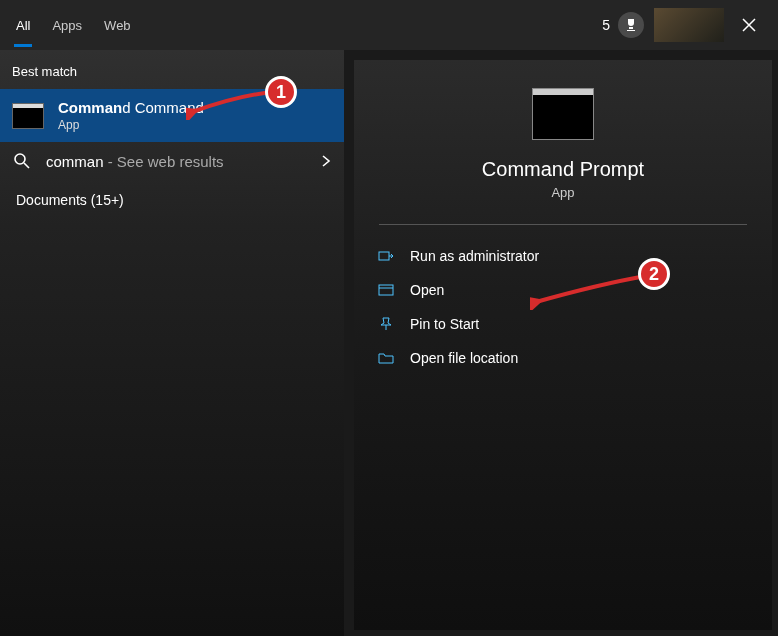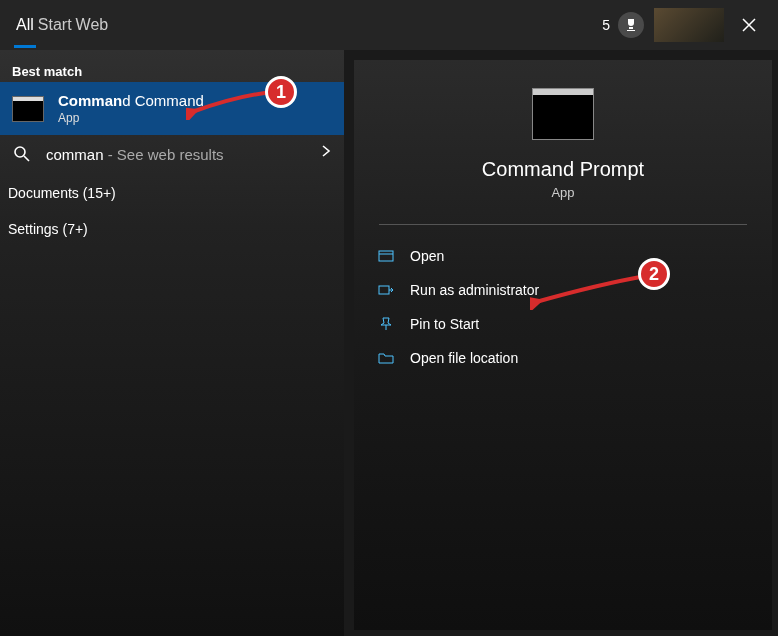--- a/index.html
+++ b/index.html
@@ -1,62 +1,62 @@
 <!DOCTYPE html>
 <html><head>
 <meta charset="utf-8">
 <style>
   * { margin: 0; padding: 0; box-sizing: border-box; }
   body { width: 778px; height: 636px; font-family: "Segoe UI", sans-serif; background: #1a1a1a; color: #fff; overflow: hidden; position: relative; }
   .top-bar { display: flex; align-items: center; height: 50px; background: #252525; padding: 0 14px; }
-  .tabs { display: flex; align-items: flex-end; font-size: 16px; }
+  .tabs { display: flex; gap: 18px; align-items: flex-end; font-size: 13px; }
   .tab { color: #ccc; cursor: pointer; padding: 14px 2px; }
   .tab.active { color: #fff; border-bottom: 3px solid #0078d4; padding-bottom: 11px; }
   .more { display: flex; align-items: center; gap: 4px; }
   .spacer { flex: 1; }
   .right-controls { display: flex; align-items: center; gap: 10px; }
   .rewards { display:flex; align-items:center; gap:8px; color:#fff; font-size:14px;}
   .trophy { width: 26px; height: 26px; border-radius: 50%; background: #4a4a4a; display: flex; align-items: center; justify-content: center;}
   .avatar-box { width: 70px; height: 34px; background: linear-gradient(135deg,#5a4a32,#20201a); }
   .close-btn { width: 30px; height: 30px; display: flex; align-items: center; justify-content: center; cursor: pointer; }
   .main { display: flex; height: 586px; }
   .left { width: 344px; background: linear-gradient(180deg,#303030 0%, #222 30%, #101010 100%); }
-  .section-title { font-size: 13px; font-weight: 700; padding: 14px 12px 3px; color: #fff; }
+  .section-title { font-size: 13px; font-weight: 400; padding: 14px 12px 10px; color: #fff; }
   .best-match { display:flex; align-items:center; gap:14px; padding:10px 12px; background:#0d4a85; cursor:pointer; }
   .cmd-icon-sm { width:32px; height:26px; background:#000; border:1px solid #666; position:relative;}
   .cmd-icon-sm::before{content:"";position:absolute;top:0;left:0;right:0;height:4px;background:#ddd;}
   .bm-title { font-size:15px; color:#fff;}
   .bm-title b{font-weight:600;}
   .bm-sub { font-size:12px; color:#ddd; margin-top:2px;}
-  .web-row { display:flex; justify-content:space-between; padding:10px 12px; cursor:pointer;}
+  .web-row { display:flex; align-items:center; justify-content:space-between; padding:10px 12px; cursor:pointer;}
   .web-left { display:flex; align-items:center; gap:14px;}
   .search-ico { width:20px;}
   .web-text { font-size:15px; color:#fff;}
   .web-text .muted{color:#aaa;}
-  .category { font-size:14px; padding:12px 8px 8px; color:#fff; cursor:pointer;}
+  .category { font-size:14px; padding:12px 16px 8px; color:#fff; cursor:pointer;}
   .right { flex:1; margin:10px 6px 6px 10px; background: linear-gradient(180deg,#2b2b2b 0%, #1c1c1c 40%, #0f0f0f 100%); display:flex; flex-direction:column; align-items:center; padding-top:28px;}
   .cmd-icon-lg { width:62px; height:52px; background:#000; border:1px solid #888; position:relative; margin-bottom:18px;}
   .cmd-icon-lg::before{content:"";position:absolute;top:0;left:0;right:0;height:6px;background:#ccc;}
   .app-title { font-size:20px; font-weight:400; margin-bottom:4px;}
   .app-sub { font-size:13px; color:#ccc;}
   .divider { width:88%; height:1px; background:#555; margin:24px 0 14px;}
   .actions { align-self:flex-start; width:100%; padding:0 18px;}
   .action { display:flex; align-items:center; gap:16px; padding:9px 6px; cursor:pointer; font-size:14px; color:#fff;}
   .action-icon { width:16px; height:16px; display:flex; align-items:center; justify-content:center; color:#4fc3ff;}
   
   .badge { position:absolute; width:32px; height:32px; border-radius:50%; background:#d72c2c; border:3px solid #fff; color:#fff; font-weight:700; font-size:18px; display:flex; align-items:center; justify-content:center; z-index:10;}
   .arrow { position:absolute; z-index:9;}
 </style>
 </head>
 <body>
 
 <div class="top-bar">
   <div class="tabs">
     <div class="tab active">All</div>
-    <div class="tab">Start</div>
+    <div class="tab">Apps</div>
     <div class="tab">Web</div>
   </div>
   <div class="spacer"></div>
   <div class="right-controls">
     <div class="rewards">
       <span>5</span>
       <div class="trophy">
         <svg width="14" height="14" viewBox="0 0 14 14">
             <path d="M4 1h6v4a3 3 0 0 1-6 0z M5 9h4v2H5z M3 12h8v1H3z" fill="#fff"></path>
           </svg>
@@ -88,46 +88,45 @@
             <circle cx="7" cy="7" r="5" stroke="#fff" stroke-width="1.6" fill="none"></circle>
             <path d="M11 11 L16 16" stroke="#fff" stroke-width="1.6"></path>
           </svg>
         <div class="web-text"><span>comman</span><span class="muted"> - See web results</span></div>
       </div>
       <svg width="12" height="12" viewBox="0 0 12 12">
           <path d="M3 1 L9 6 L3 11" stroke="#fff" stroke-width="1.6" fill="none"></path>
         </svg>
     </div>
     <div class="category">Documents (15+)</div>
-    <div class="category">Settings (7+)</div>
   </div>
 
   <div class="right">
     <div class="cmd-icon-lg"></div>
     <div class="app-title">Command Prompt</div>
     <div class="app-sub">App</div>
     <div class="divider"></div>
     <div class="actions">
       <div class="action">
         <span class="action-icon">
             <svg width="16" height="16" viewBox="0 0 16 16">
+              <rect x="1" y="4" width="10" height="8" stroke="#4fc3ff" fill="none"></rect>
+              <path d="M11 8 L15 8 M13 6 L15 8 L13 10" stroke="#4fc3ff" fill="none"></path>
+            </svg>
+          </span>
+        <span>Run as administrator</span>
+      </div>
+      <div class="action">
+        <span class="action-icon">
+            <svg width="16" height="16" viewBox="0 0 16 16">
               <rect x="1" y="3" width="14" height="10" stroke="#4fc3ff" fill="none"></rect>
               <path d="M1 6h14" stroke="#4fc3ff"></path>
             </svg>
           </span>
         <span>Open</span>
-      </div>
-      <div class="action">
-        <span class="action-icon">
-            <svg width="16" height="16" viewBox="0 0 16 16">
-              <rect x="1" y="4" width="10" height="8" stroke="#4fc3ff" fill="none"></rect>
-              <path d="M11 8 L15 8 M13 6 L15 8 L13 10" stroke="#4fc3ff" fill="none"></path>
-            </svg>
-          </span>
-        <span>Run as administrator</span>
       </div>
       <div class="action">
         <span class="action-icon">
             <svg width="16" height="16" viewBox="0 0 16 16">
               <path d="M5 2h6l-1 5 3 2H3l3-2z M8 9v5" stroke="#4fc3ff" fill="none"></path>
             </svg>
           </span>
         <span>Pin to Start</span>
       </div>
       <div class="action">

